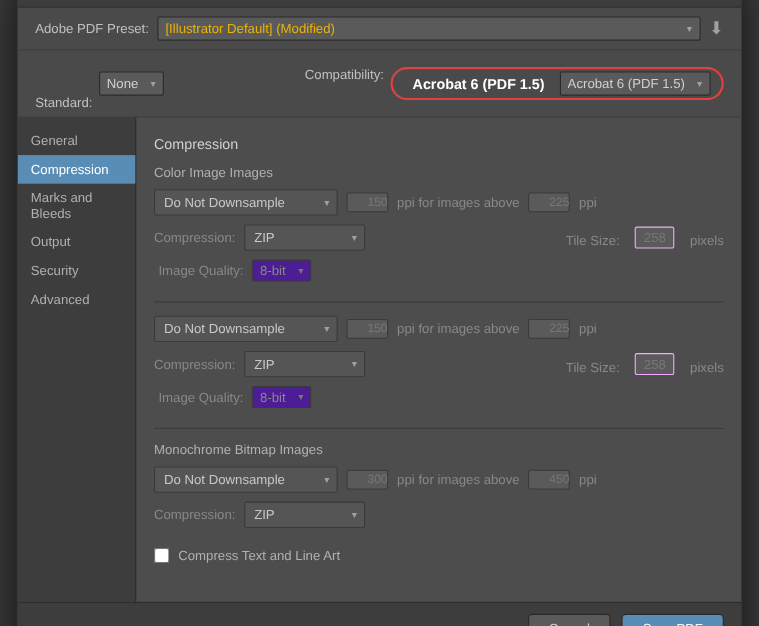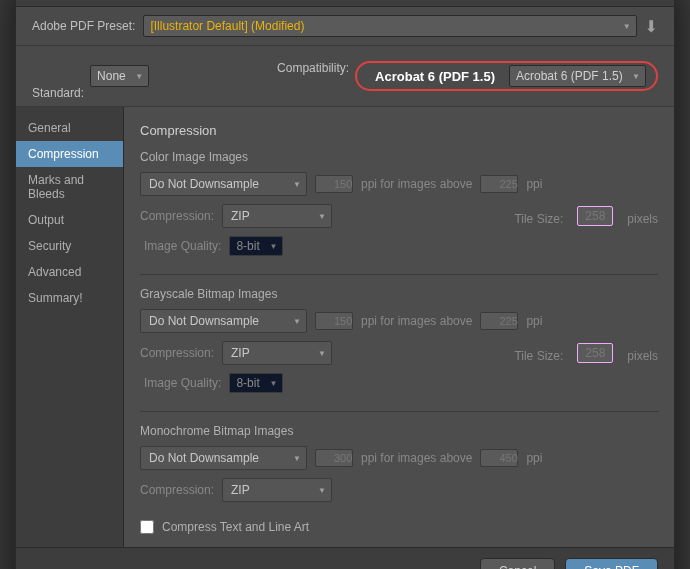--- a/index.html
+++ b/index.html
@@ -276,21 +276,21 @@
     .quality-select-wrapper::after {
       content: '▼';
       font-size: 8px;
       color: #777;
       position: absolute;
       right: 6px;
       pointer-events: none;
     }
 
     .quality-select {
-      background: #0f172a;
+      background: #4c1d95;
       border: 1px solid #3a3a3a;
       color: #888;
       padding: 2px 22px 2px 6px;
       font-size: 12px;
       border-radius: 2px;
       appearance: none;
       -webkit-appearance: none;
       cursor: pointer;
     }
 
@@ -456,23 +456,20 @@
       </div>
       <div class="sidebar-item">
         <span>Output</span>
       </div>
       <div class="sidebar-item">
         <span>Security</span>
       </div>
       <div class="sidebar-item">
         <span>Advanced</span>
       </div>
-      <div class="sidebar-item">
-        <span>Summary!</span>
-      </div>
     </div>
 
     <div class="content-area">
       <div class="section-title">Compression</div>
 
       <div class="subsection">
         <div class="subsection-title">Color Image Images</div>
         <div class="compression-row">
           <div class="big-select-wrapper">
             <select class="big-select">
@@ -503,21 +500,20 @@
             <select class="quality-select">
               <option value="8-bit">8-bit</option>
             </select>
           </div>
         </div>
       </div>
 
       <hr class="divider">
 
       <div class="subsection">
-        <div class="subsection-title">Grayscale Bitmap Images</div>
         <div class="compression-row">
           <div class="big-select-wrapper">
             <select class="big-select">
               <option value="Do Not Downsample">Do Not Downsample</option>
             </select>
           </div>
           <span class="ppi-input" style="color:#777">150</span>
           <span class="ppi-label">ppi for images above</span>
           <span class="ppi-input" style="color:#777">225</span>
           <span class="ppi-label">ppi</span>

